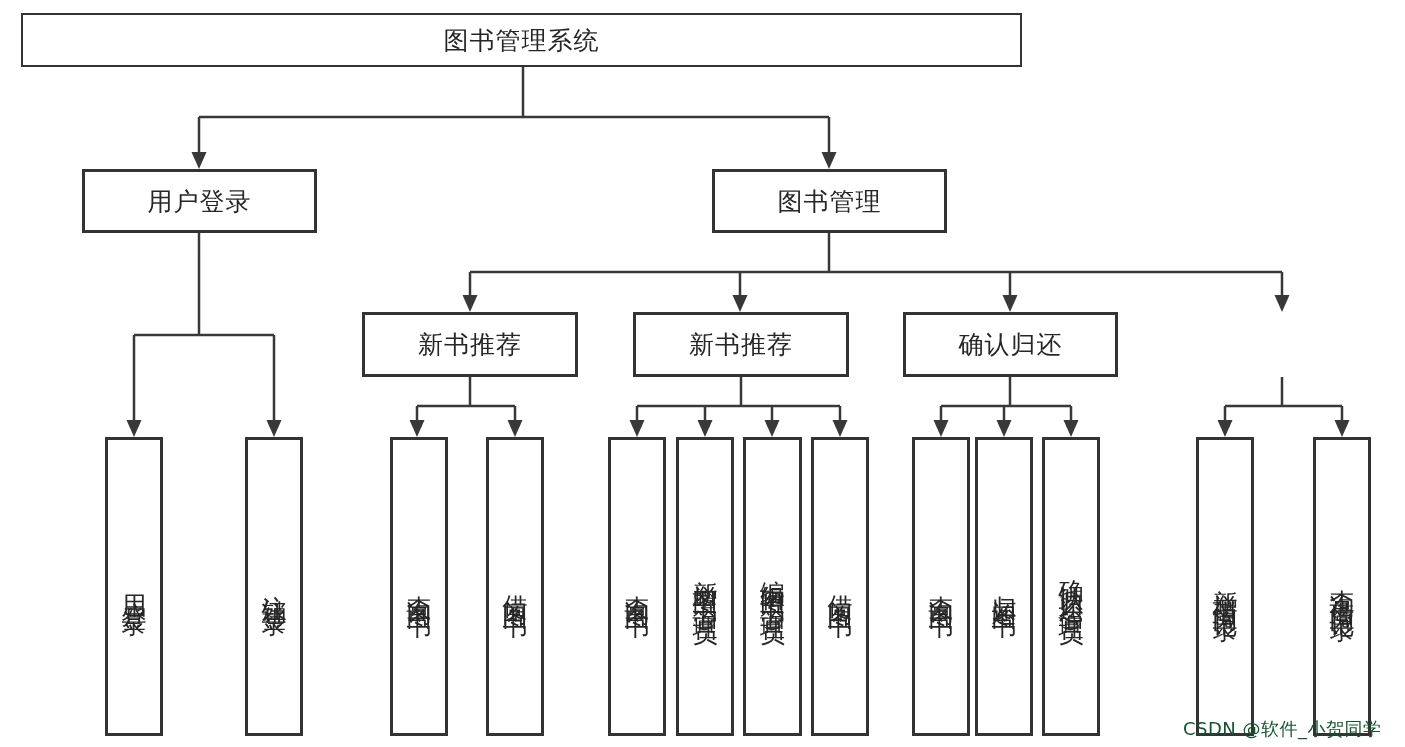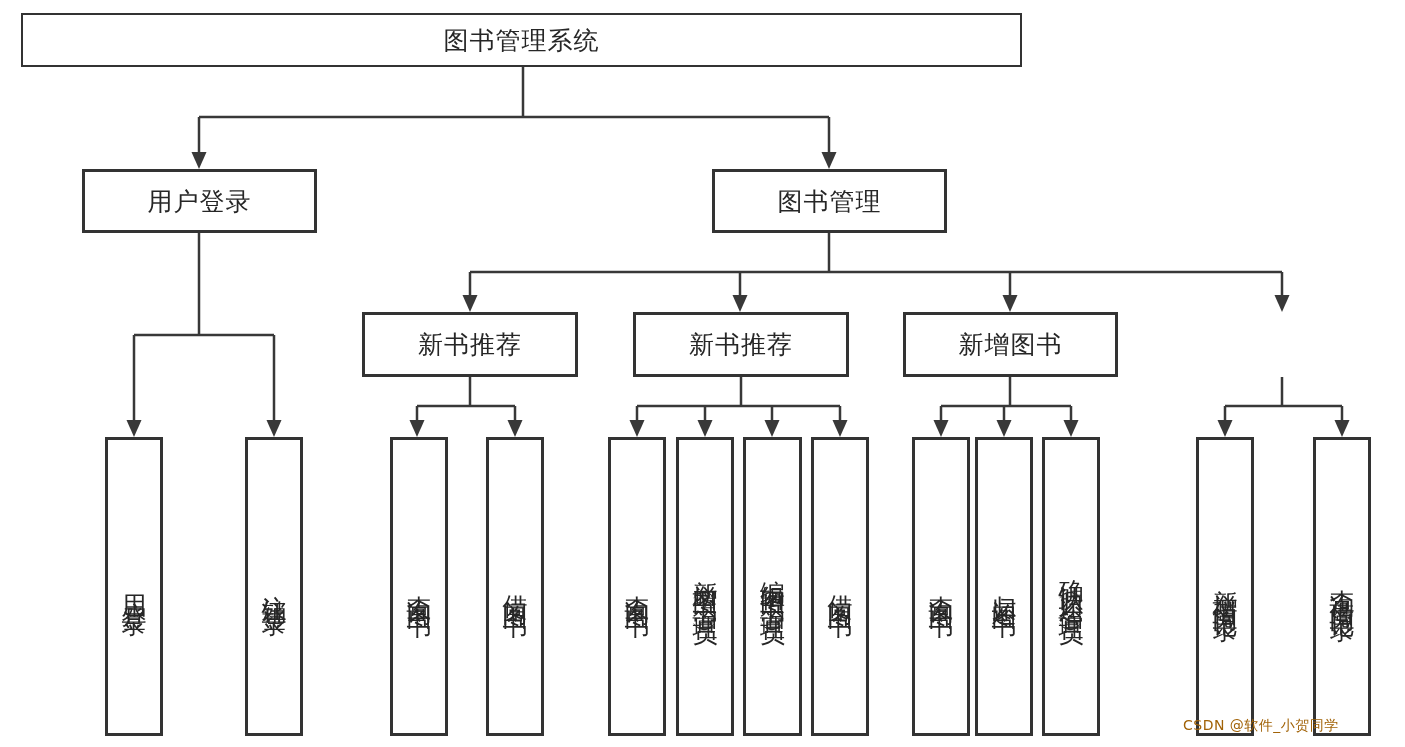--- a/index.html
+++ b/index.html
@@ -18,21 +18,21 @@
     position:absolute;box-sizing:border-box;background:#ffffff;
     border:3px solid #333333;display:flex;align-items:center;justify-content:center;
     z-index:2;top:437px;height:299px;width:58px;
   }
   .vtext{
     writing-mode:vertical-rl;text-orientation:mixed;
     font-size:25px;letter-spacing:6px;line-height:1;color:#262626;
   }
   .watermark{
     position:absolute;left:1183px;top:717px;z-index:3;
-    font-size:14px;letter-spacing:0.5px;color:#a16207;white-space:nowrap;
+    font-size:18px;letter-spacing:0.5px;color:#14532d;white-space:nowrap;
   }
 </style>
 </head>
 <body>
 
 <div class="canvas">
 
   <svg class="wires" width="1405" height="747" viewBox="0 0 1405 747">
     <g stroke="#383838" stroke-width="2.5" fill="none">
       <path d="M523,67 V117 M199,117 H829 M199,117 V156 M829,117 V156"></path>
@@ -66,21 +66,21 @@
     </g>
   </svg>
 
   <div class="hnode root" style="left:21px;top:13px;width:1001px;height:54px">图书管理系统</div>
 
   <div class="hnode" style="left:82px;top:169px;width:235px;height:64px">用户登录</div>
   <div class="hnode" style="left:362px;top:312px;width:216px;height:65px">新书推荐</div>
 
   <div class="hnode" style="left:712px;top:169px;width:235px;height:64px">图书管理</div>
   <div class="hnode" style="left:633px;top:312px;width:216px;height:65px">新书推荐</div>
-  <div class="hnode" style="left:903px;top:312px;width:215px;height:65px">新增图书</div>
+  <div class="hnode" style="left:903px;top:312px;width:215px;height:65px">确认归还</div>
 
   <div class="vnode" style="left:105px">
     <span class="vtext">用户登录</span>
   </div>
   <div class="vnode" style="left:245px">
     <span class="vtext">注销登录</span>
   </div>
 
   <div class="vnode" style="left:390px">
     <span class="vtext">查询图书</span>

